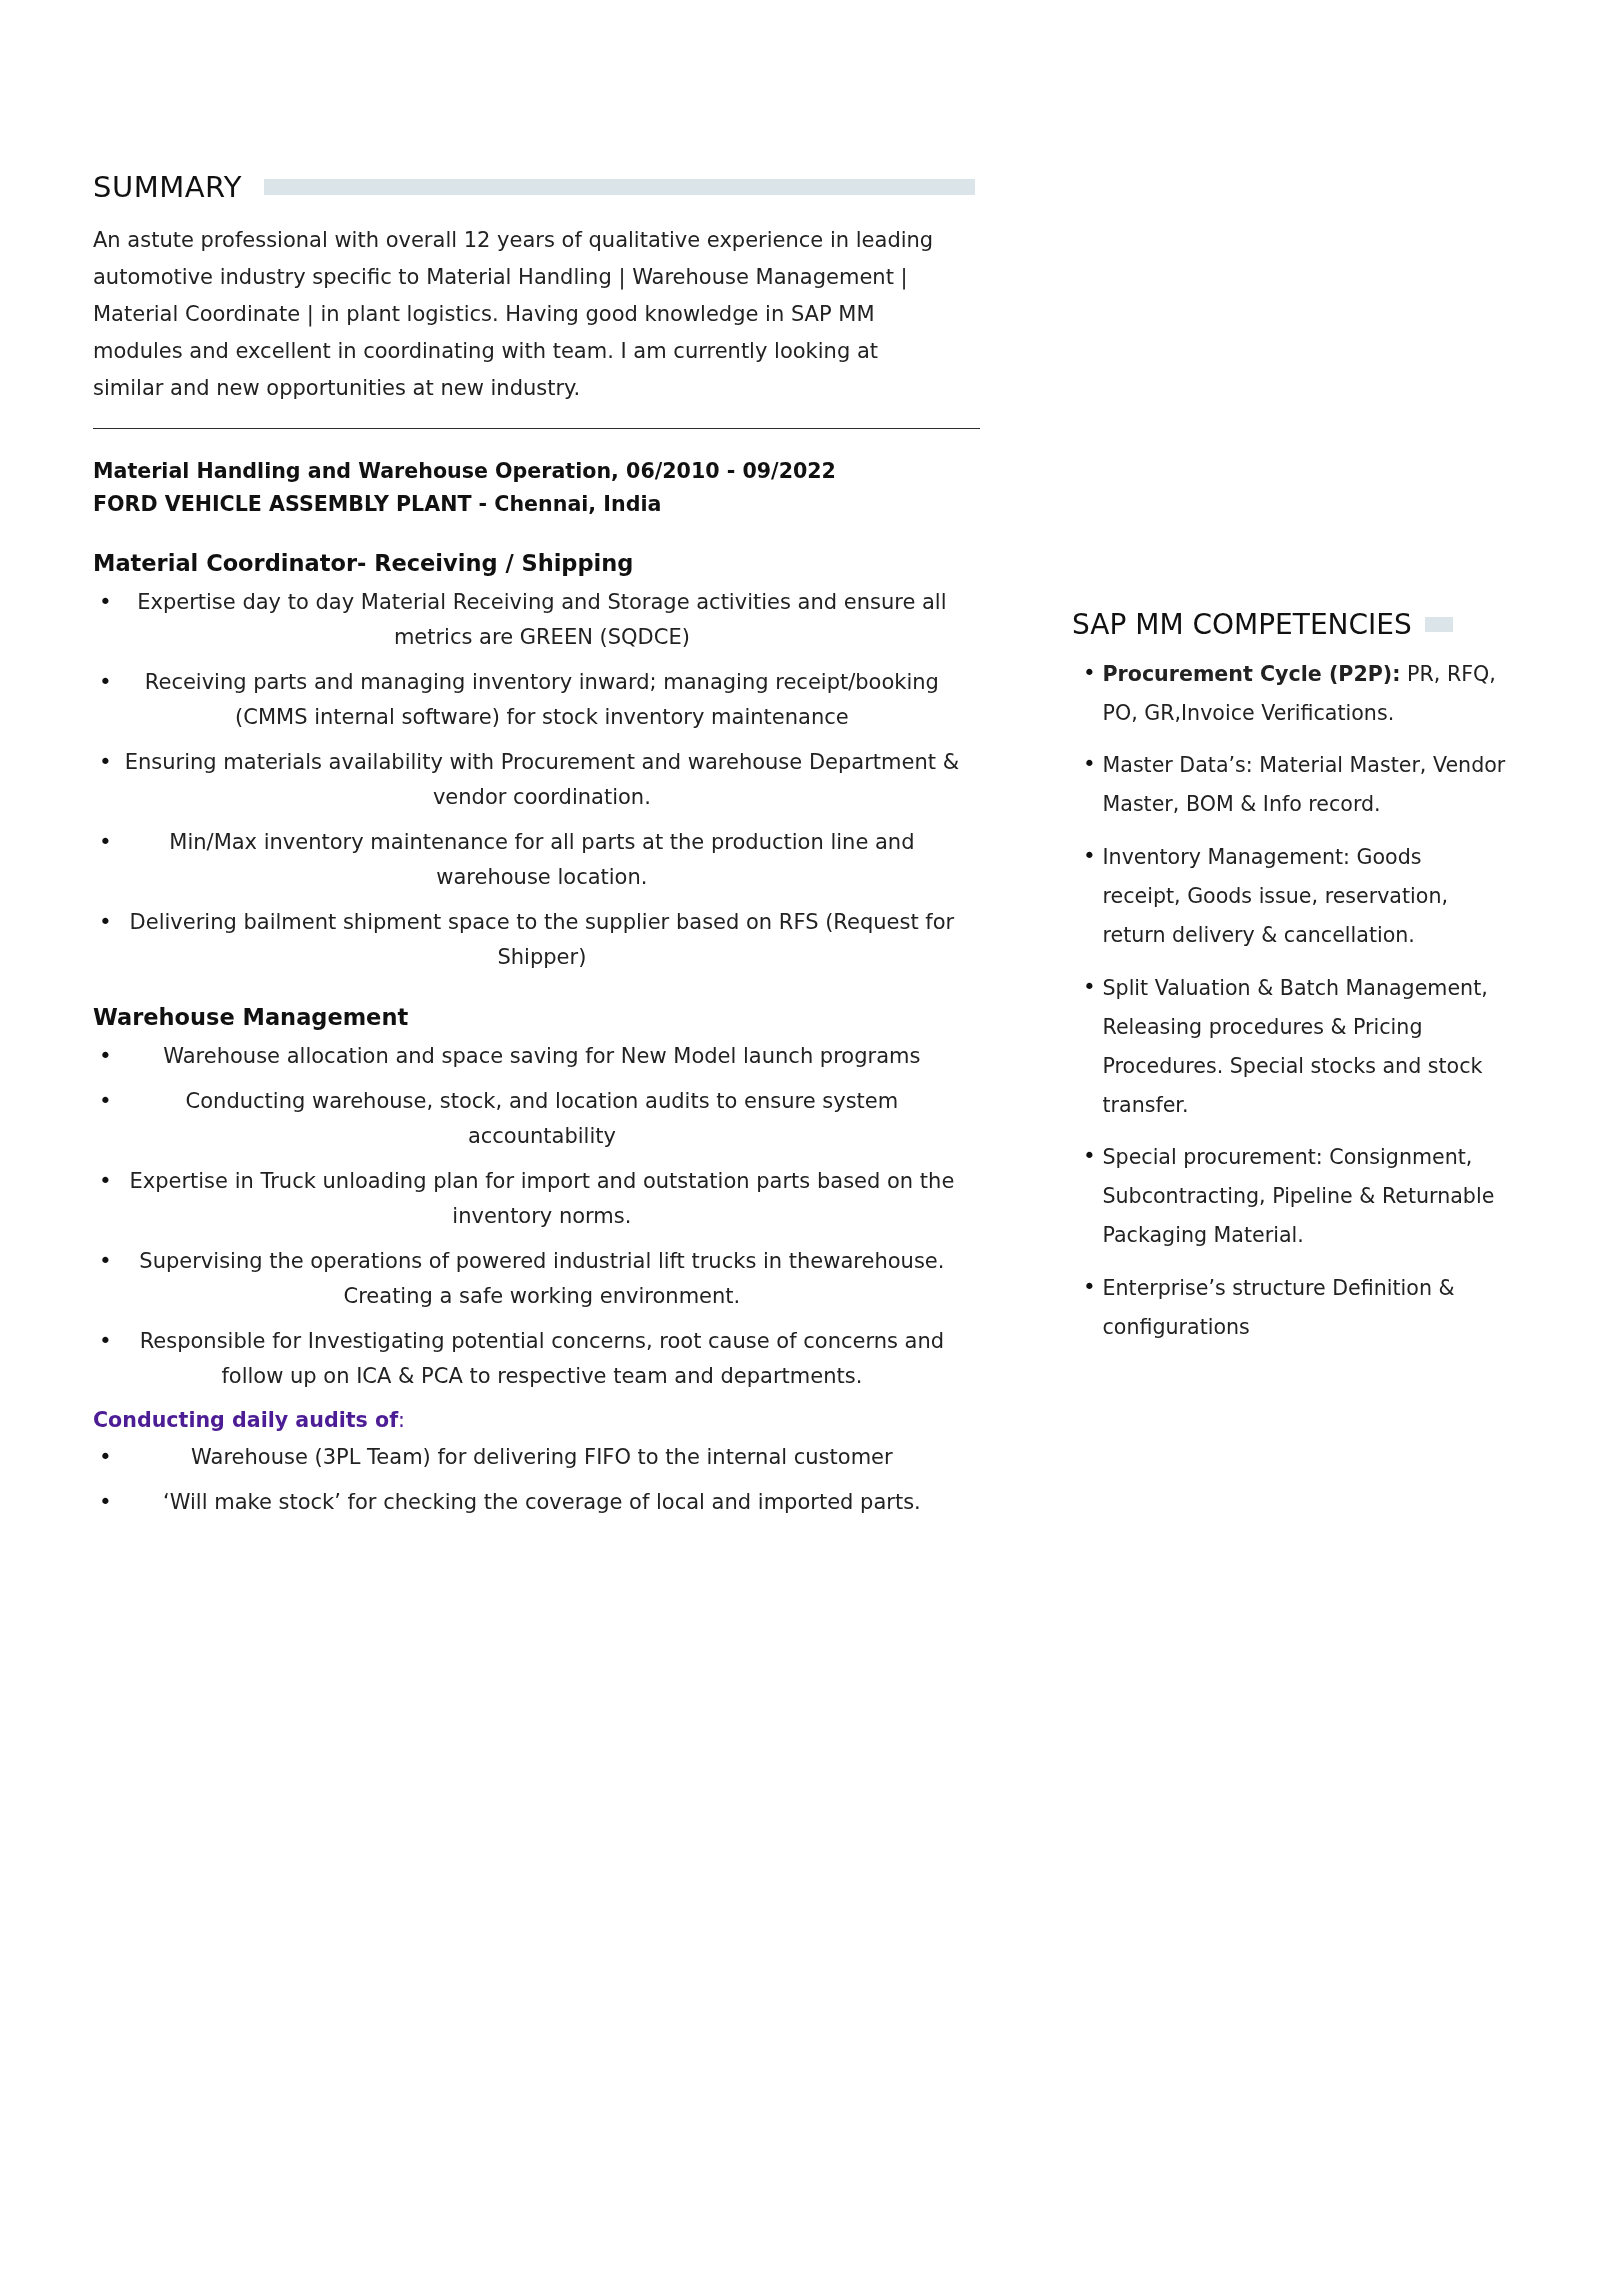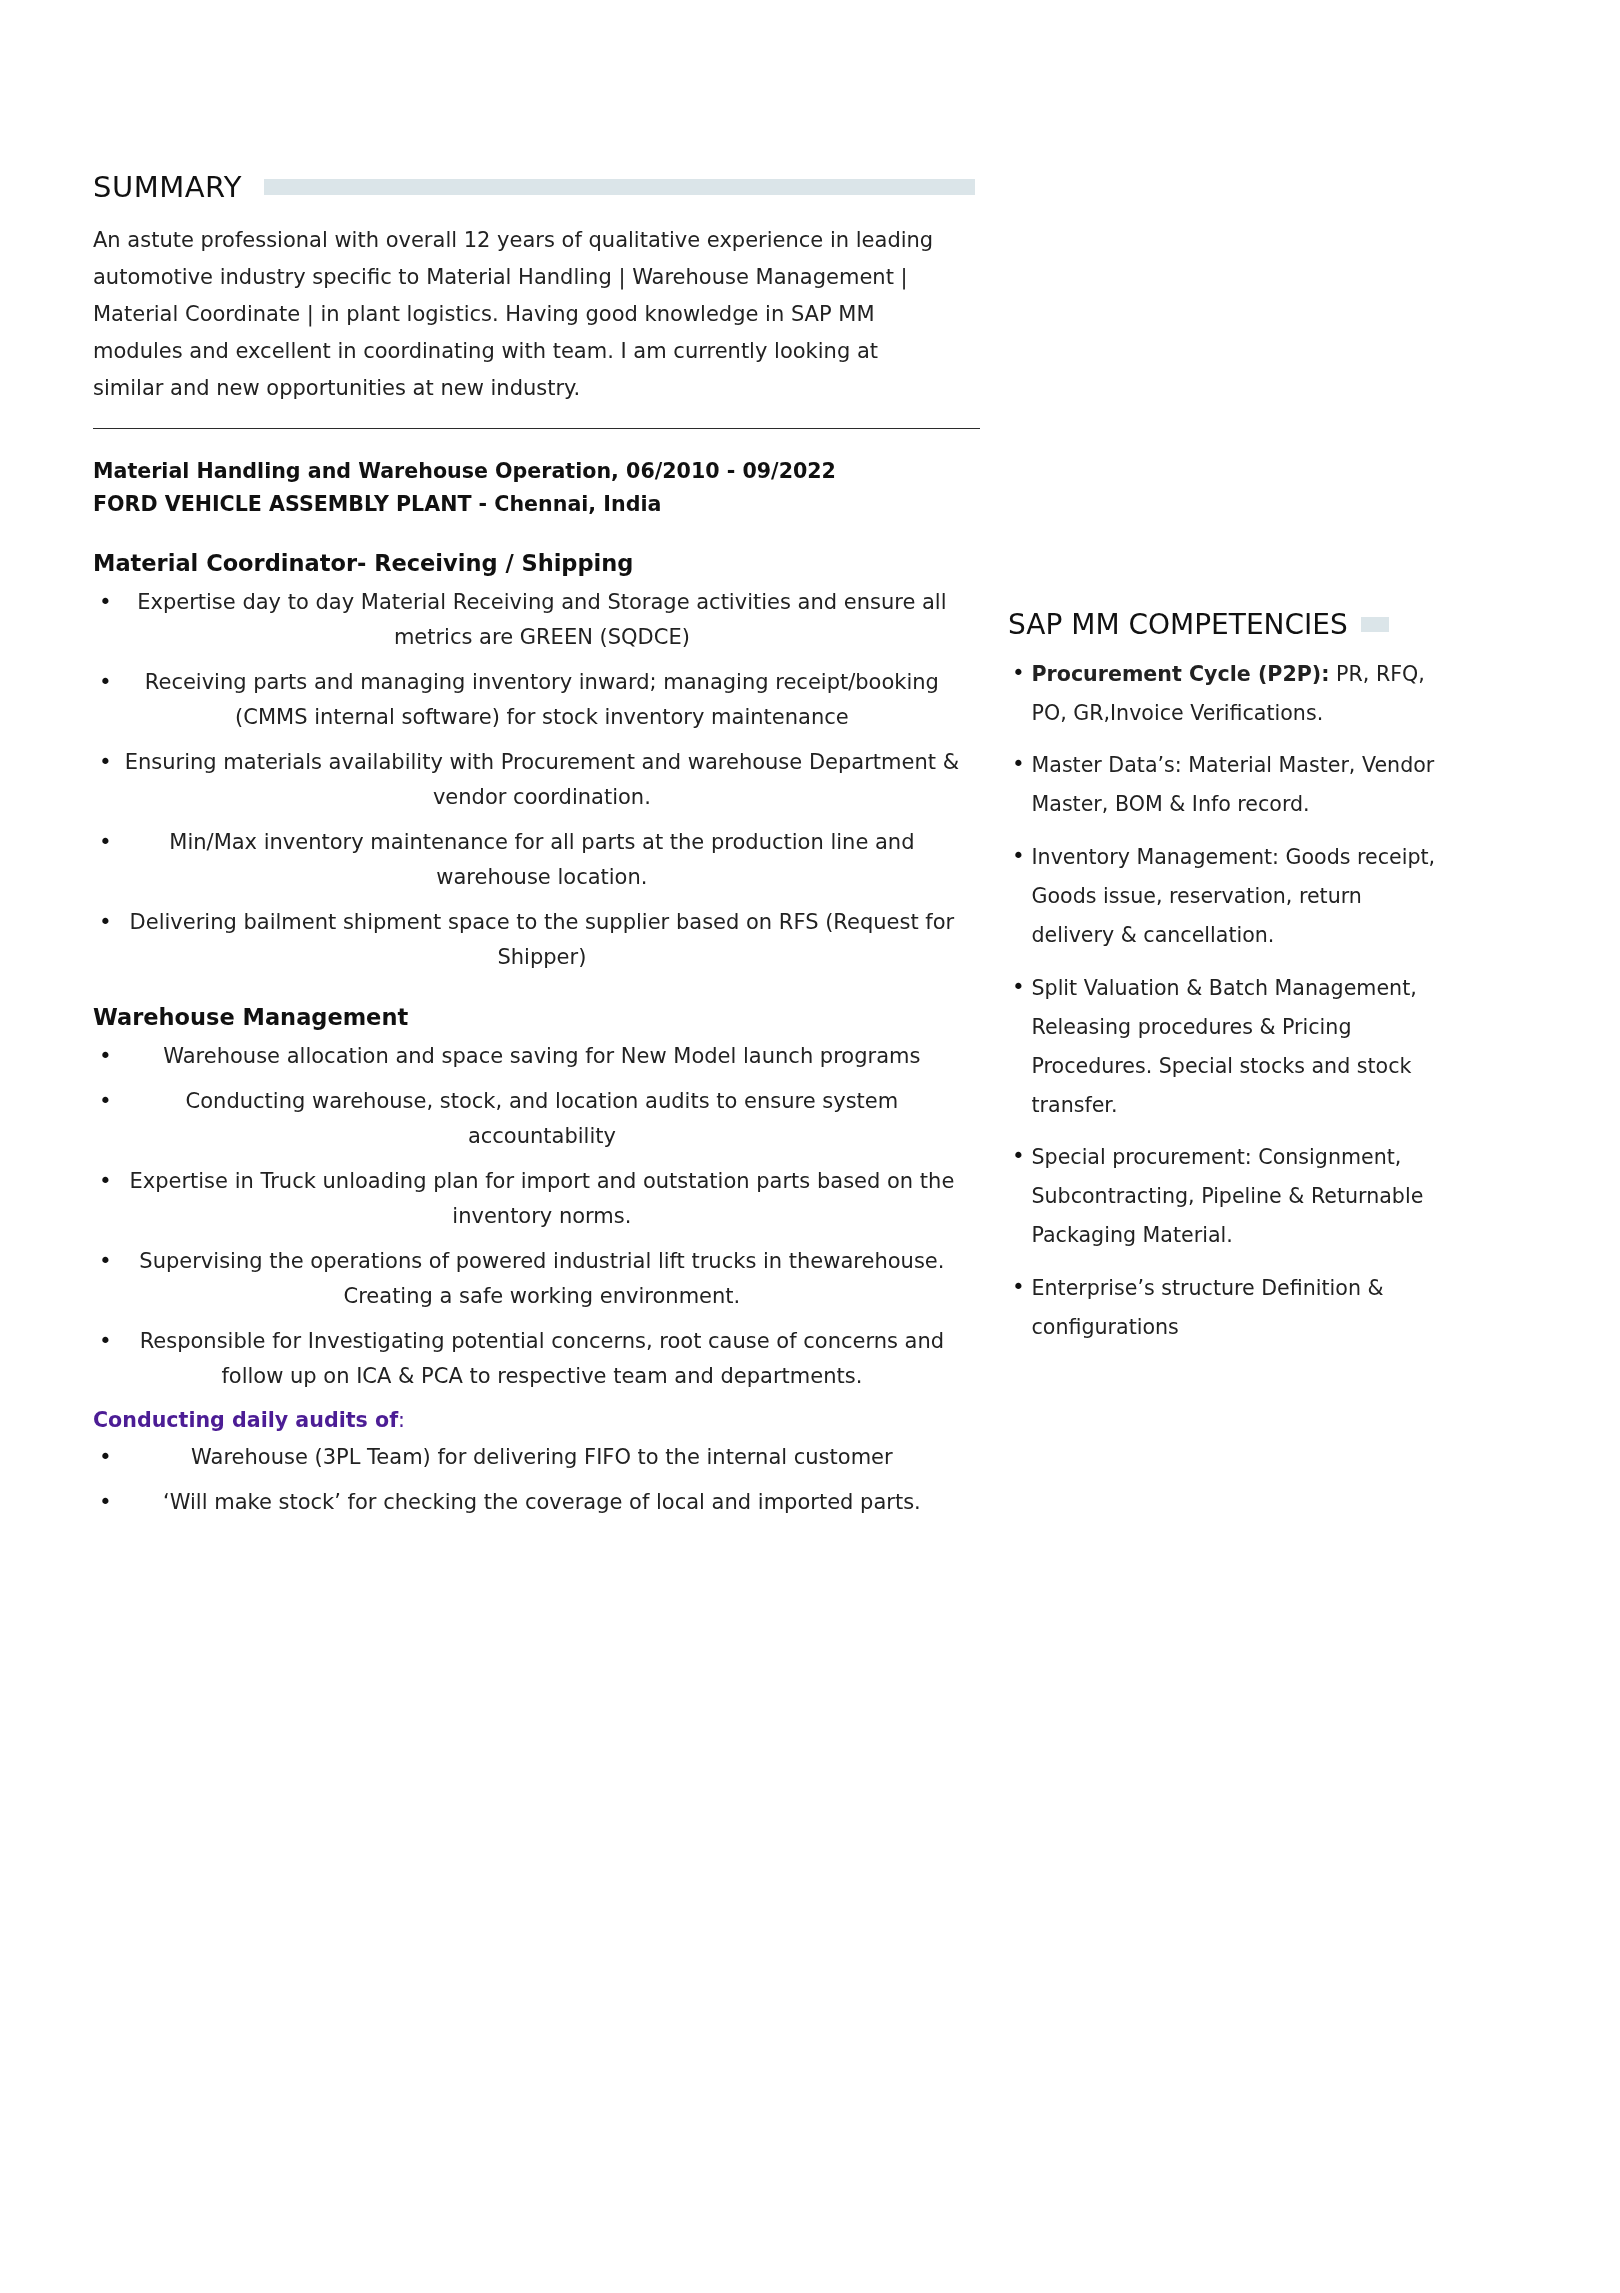--- a/index.html
+++ b/index.html
@@ -25,21 +25,21 @@
 
   
   .left-col {
     position: absolute;
     left: 93px;
     top: 170px;
     width: 882px;
   }
   .right-col {
     position: absolute;
-    left: 1008px;
+    left: 1072px;
     top: 608px;
     width: 441px;
   }
 
   .section-head {
     display: flex;
     align-items: center;
     gap: 0;
     margin-bottom: 17.6px;
   }
@@ -139,21 +139,21 @@
     white-space: nowrap;
     padding-right: 13.7px;
   }
   .right-head .bar {
     width: 27.4px;
     height: 15.7px;
     background: #dbe5e9;
   }
   ul.skills {
     list-style: none;
-    margin: 0;
+    margin: 7px;
     padding: 0;
   }
   ul.skills li {
     position: relative;
     font-size: 20.6px;
     line-height: 39px;
     padding-left: 23.5px;
     margin-bottom: 13.7px;
     color: #222;
   }

